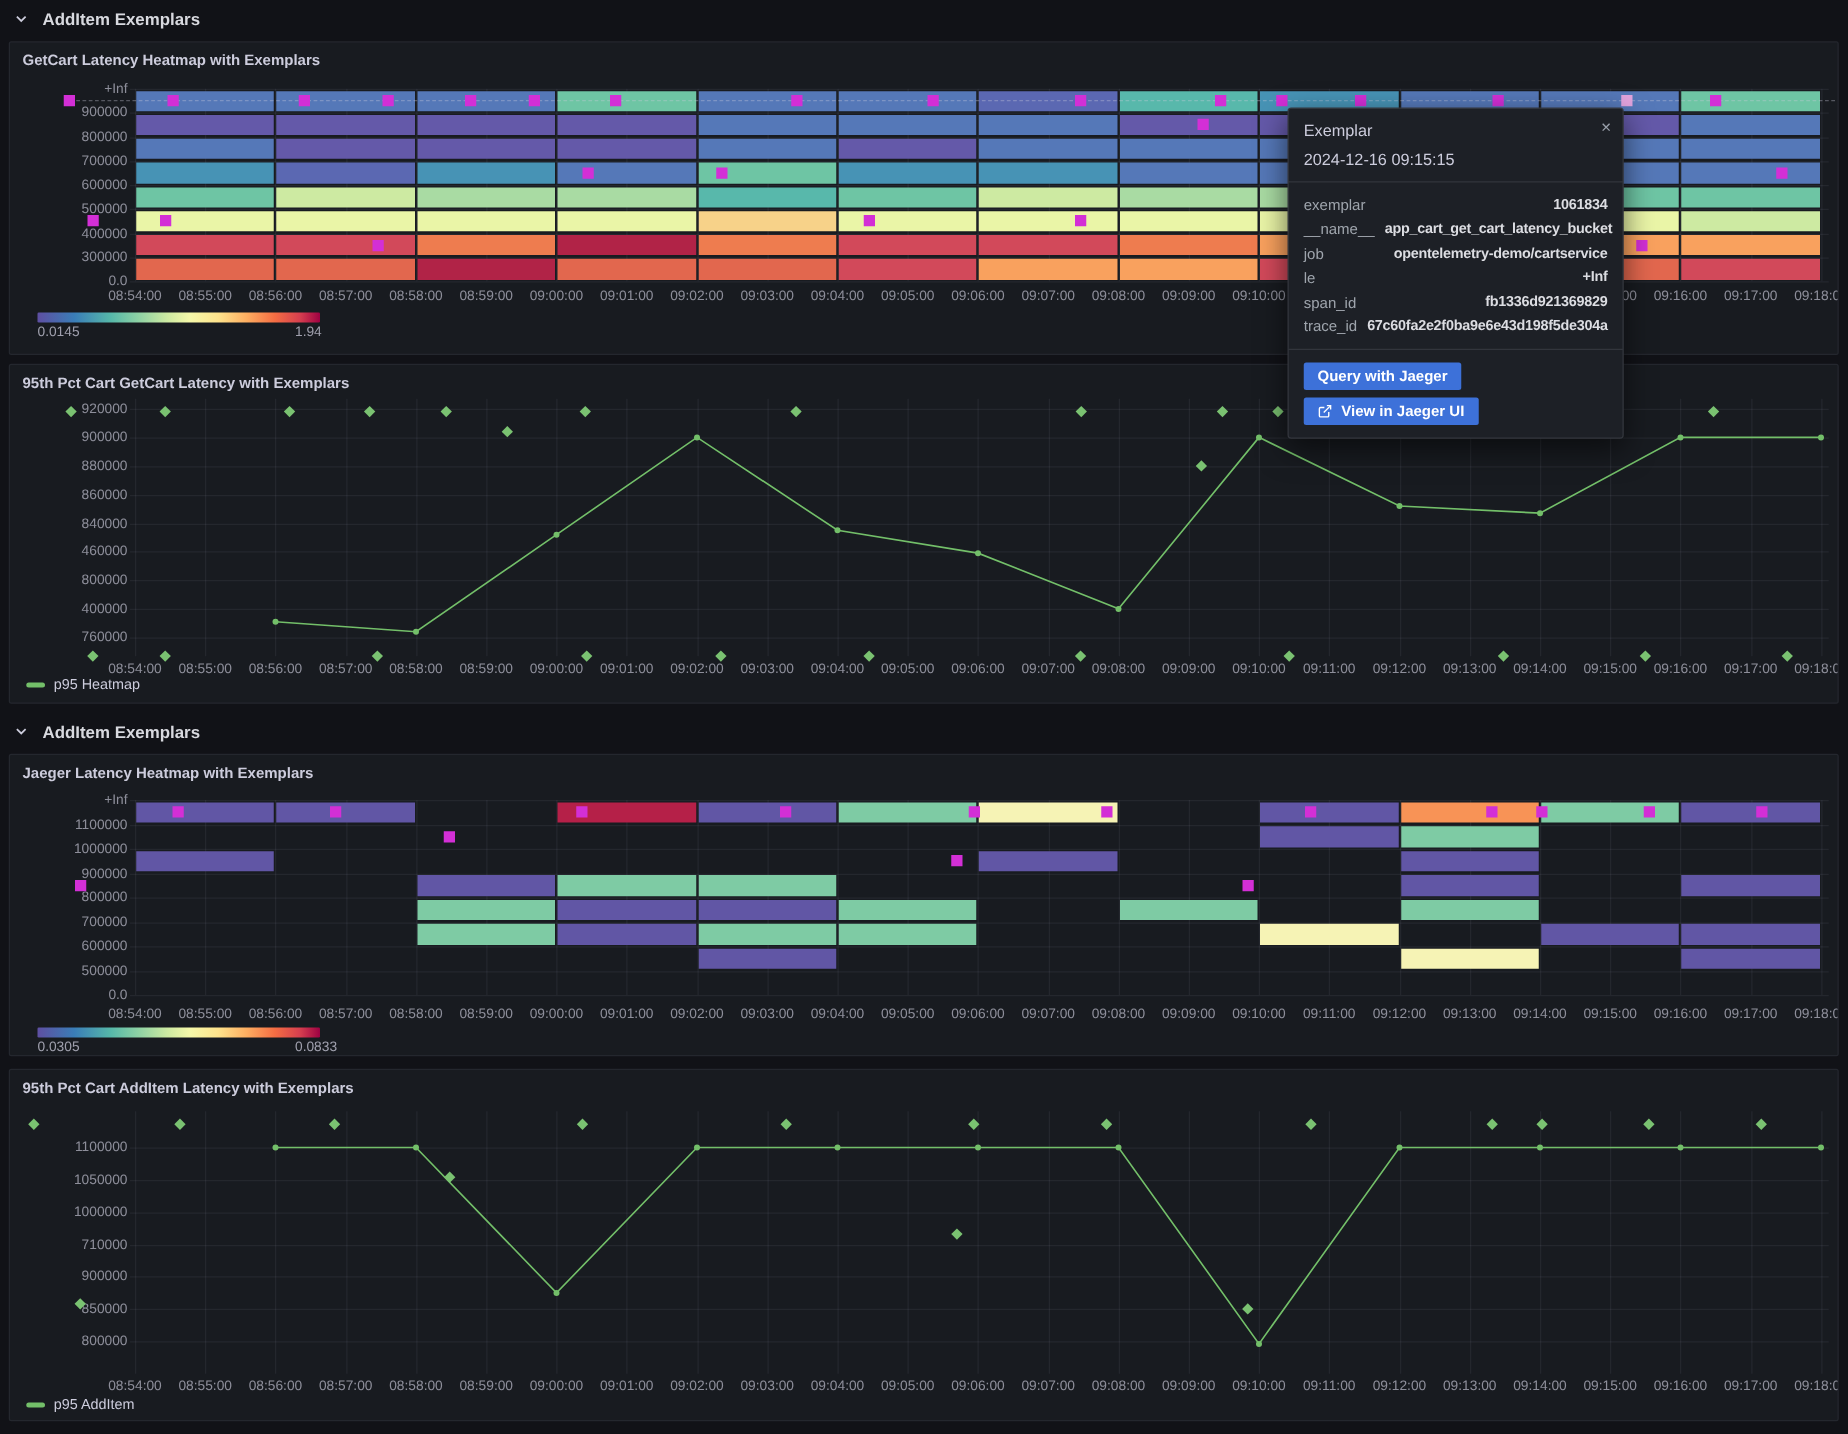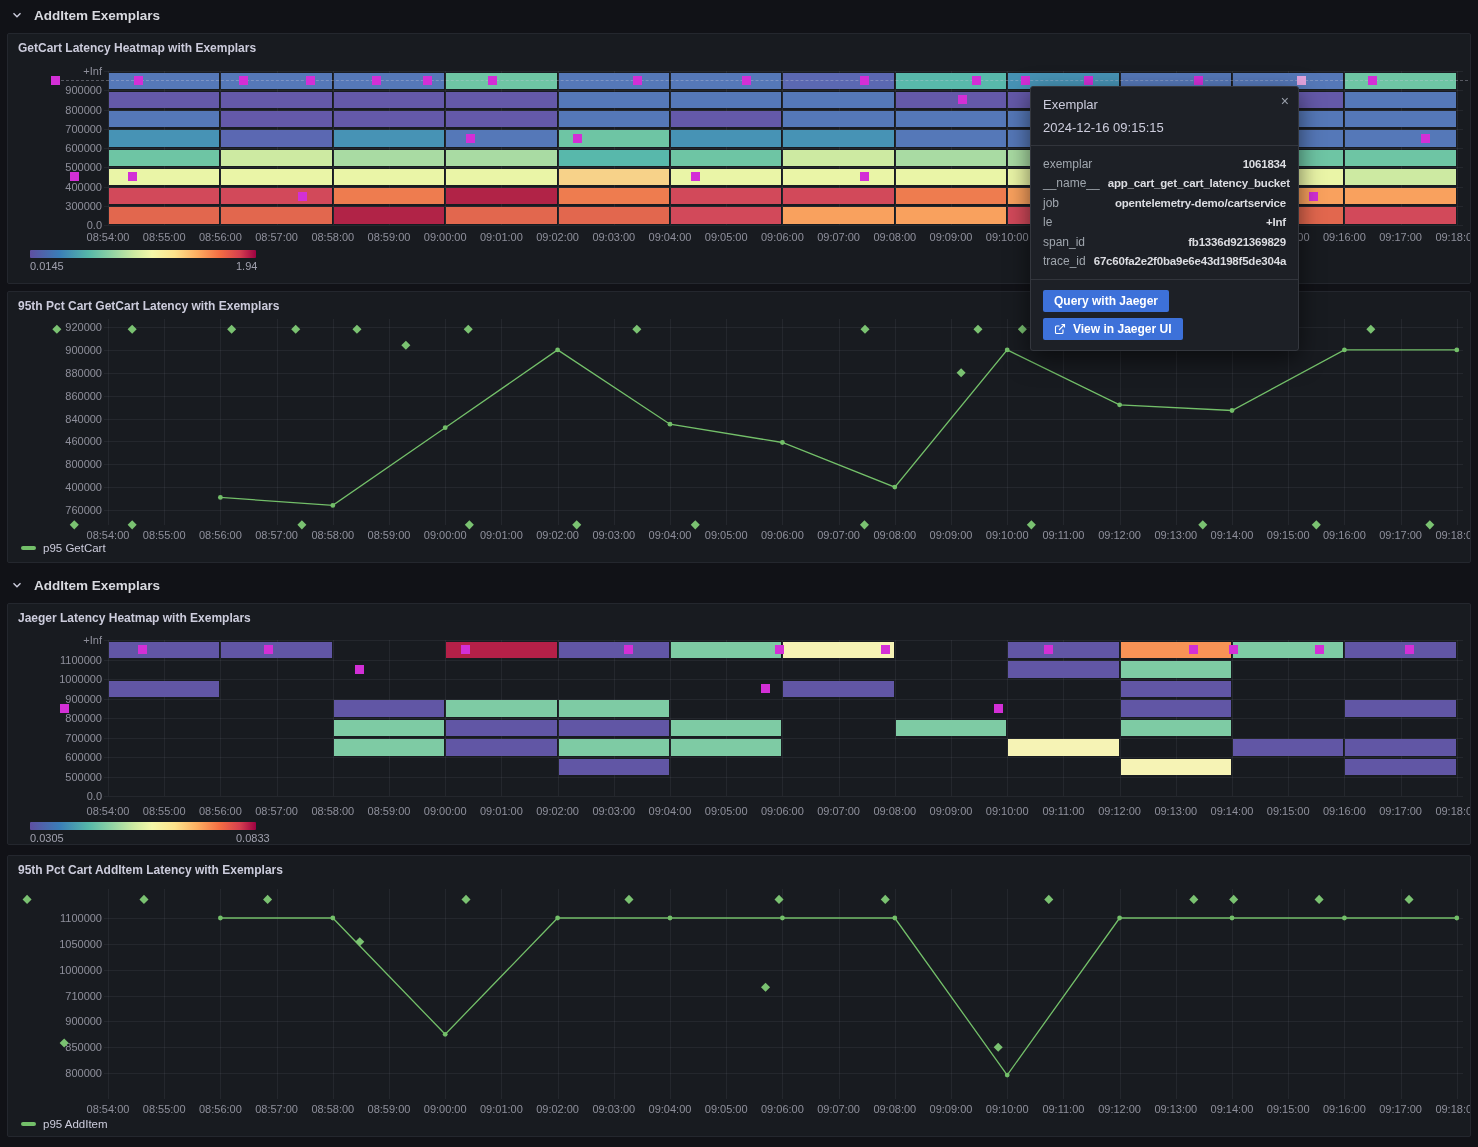--- a/index.html
+++ b/index.html
@@ -358,21 +358,21 @@
       <div class="xtick" style="left: 1024.4px; top: 237px;">09:11:00</div>
       <div class="xtick" style="left: 1080.6px; top: 237px;">09:12:00</div>
       <div class="xtick" style="left: 1136.8px; top: 237px;">09:13:00</div>
       <div class="xtick" style="left: 1193px; top: 237px;">09:14:00</div>
       <div class="xtick" style="left: 1249.2px; top: 237px;">09:15:00</div>
       <div class="xtick" style="left: 1305.4px; top: 237px;">09:16:00</div>
       <div class="xtick" style="left: 1361.6px; top: 237px;">09:17:00</div>
       <div class="xtick" style="left: 1417.8px; top: 237px;">09:18:00</div>
       <div class="series-legend" style="left: 13px; top: 250px;">
         <div class="series-swatch" style="background: rgb(115, 191, 105);"></div>
-        <div class="series-label">p95 GetCart</div>
+        <div class="series-label">p95 Heatmap</div>
       </div>
     </div>
 </div>
 
 <div class="section-header" style="top:570px;">
   <span class="chev">
     <svg width="14" height="14" viewBox="0 0 24 24">
         <polyline points="6,9 12,15 18,9" fill="none" stroke="#ccccdc" stroke-width="2.4"></polyline>
       </svg>
   </span>

